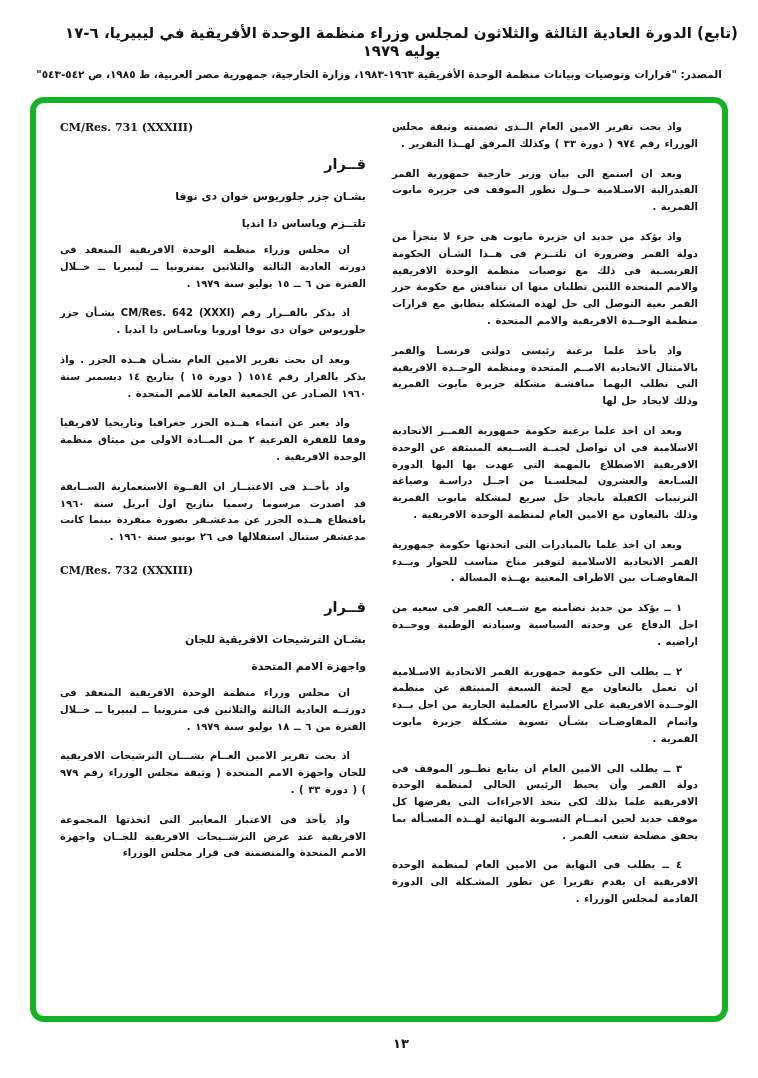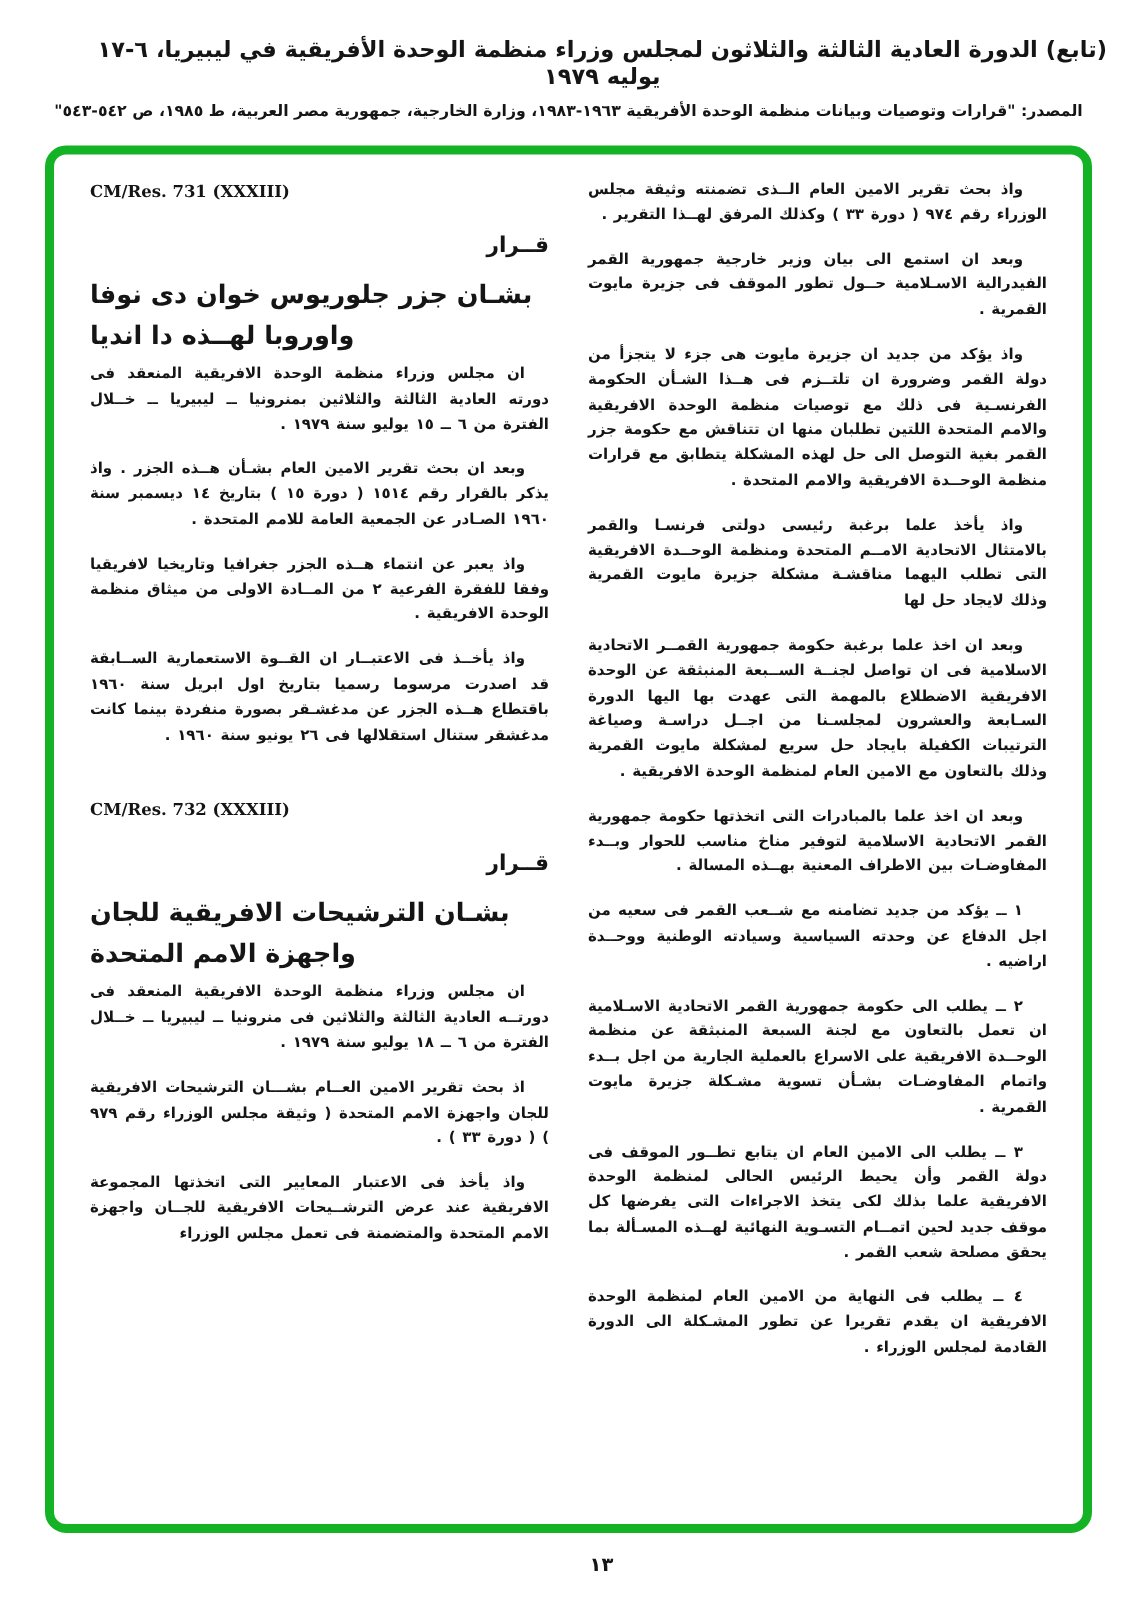--- a/index.html
+++ b/index.html
@@ -34,24 +34,24 @@
   .res-code{
     direction:ltr;text-align:left;
     font-family:"DejaVu Serif","Liberation Serif",serif;
     font-weight:bold;font-size:11px;margin:2px 0 10px 0;
   }
   .res-title{
     text-align:right;direction:rtl;font-weight:bold;font-size:14.5px;
     margin:22px 0 16px 0;
   }
   .res-subtitle{
-    text-align:left;direction:rtl;font-weight:bold;font-size:17px;
+    text-align:right;direction:rtl;font-weight:bold;font-size:11px;
     margin:0 0 9px 0;line-height:18px;
   }
-  .gap-before{margin-top:34px;}
+  .gap-before{margin-top:18px;}
   .extra-bold{font-weight:800;}
   .page-footer{
     position:absolute;left:0;right:0;top:1036px;text-align:center;
     font-size:13px;font-weight:bold;direction:rtl;padding-left:44px;
   }
 </style>
 </head>
 <body style="color: rgb(21, 21, 21); background: rgb(255, 255, 255);">
 
 <div class="header">
@@ -72,31 +72,32 @@
       <p>١ ــ يؤكد من جديد تضامنه مع شــعب القمر فى سعيه من اجل الدفاع عن وحدته السياسية وسيادته الوطنية ووحــدة اراضيه .</p>
       <p>٢ ــ يطلب الى حكومة جمهورية القمر الاتحادية الاسـلامية ان تعمل بالتعاون مع لجنة السبعة المنبثقة عن منظمة الوحــدة الافريقية على الاسراع بالعملية الجارية من اجل بــدء واتمام المفاوضـات بشـأن تسوية مشـكلة جزيرة مايوت القمرية .</p>
       <p>٣ ــ يطلب الى الامين العام ان يتابع تطــور الموقف فى دولة القمر وأن يحيط الرئيس الحالى لمنظمة الوحدة الافريقية علما بذلك لكى يتخذ الاجراءات التى يفرضها كل موقف جديد لحين اتمــام التسـوية النهائية لهــذه المسـألة بما يحقق مصلحة شعب القمر .</p>
       <p>٤ ــ يطلب فى النهاية من الامين العام لمنظمة الوحدة الافريقية ان يقدم تقريرا عن تطور المشـكلة الى الدورة القادمة لمجلس الوزراء .</p>
     </section>
 
     <section class="col">
       <div class="res-code">CM/Res. 731 (XXXIII)</div>
       <div class="res-title">قــرار</div>
       <div class="res-subtitle">بشـان جزر جلوريوس خوان دى نوفا</div>
-      <div class="res-subtitle">واوروبا لهــذه دا انديا</div>
+      <div class="res-subtitle">تلتــزم وباساس دا انديا</div>
       <p>ان مجلس وزراء منظمة الوحدة الافريقية المنعقد فى دورته العادية الثالثة والثلاثين بمنرونيا ــ ليبيريا ــ خــلال الفترة من ٦ ــ ١٥ يوليو سنة ١٩٧٩ .</p>
+      <p>اذ يذكر بالقــرار رقم CM/Res. 642 (XXXI) بشـأن جزر جلوريوس خوان دى نوفا اوروبا وباسـاس دا انديا .</p>
       <p>وبعد ان بحث تقرير الامين العام بشـأن هــذه الجزر . واذ يذكر بالقرار رقم ١٥١٤ ( دورة ١٥ ) بتاريخ ١٤ ديسمبر سنة ١٩٦٠ الصـادر عن الجمعية العامة للامم المتحدة .</p>
       <p>واذ يعبر عن انتماء هــذه الجزر جغرافيا وتاريخيا لافريقيا وفقا للفقرة الفرعية ٢ من المــادة الاولى من ميثاق منظمة الوحدة الافريقية .</p>
       <p>واذ يأخــذ فى الاعتبــار ان القــوة الاستعمارية الســابقة قد اصدرت مرسوما رسميا بتاريخ اول ابريل سنة ١٩٦٠ باقتطاع هــذه الجزر عن مدغشـقر بصورة منفردة بينما كانت مدغشقر ستنال استقلالها فى ٢٦ يونيو سنة ١٩٦٠ .</p>
 
       <div class="res-code gap-before">CM/Res. 732 (XXXIII)</div>
       <div class="res-title">قــرار</div>
       <div class="res-subtitle">بشـان الترشيحات الافريقية للجان</div>
       <div class="res-subtitle">واجهزة الامم المتحدة</div>
       <p>ان مجلس وزراء منظمة الوحدة الافريقية المنعقد فى دورتــه العادية الثالثة والثلاثين فى منرونيا ــ ليبيريا ــ خــلال الفترة من ٦ ــ ١٨ يوليو سنة ١٩٧٩ .</p>
       <p>اذ بحث تقرير الامين العــام بشـــان الترشيحات الافريقية للجان واجهزة الامم المتحدة ( وثيقة مجلس الوزراء رقم ٩٧٩ ) ( دورة ٣٣ ) .</p>
-      <p class="extra-bold">واذ يأخذ فى الاعتبار المعايير التى اتخذتها المجموعة الافريقية عند عرض الترشــيحات الافريقية للجــان واجهزة الامم المتحدة والمتضمنة فى تعمل مجلس الوزراء</p>
+      <p class="extra-bold">واذ يأخذ فى الاعتبار المعايير التى اتخذتها المجموعة الافريقية عند عرض الترشــيحات الافريقية للجــان واجهزة الامم المتحدة والمتضمنة فى قرار مجلس الوزراء</p>
     </section>
 
   </div>
 </div>
 
 <div class="page-footer">١٣</div>
 
 </body></html>

